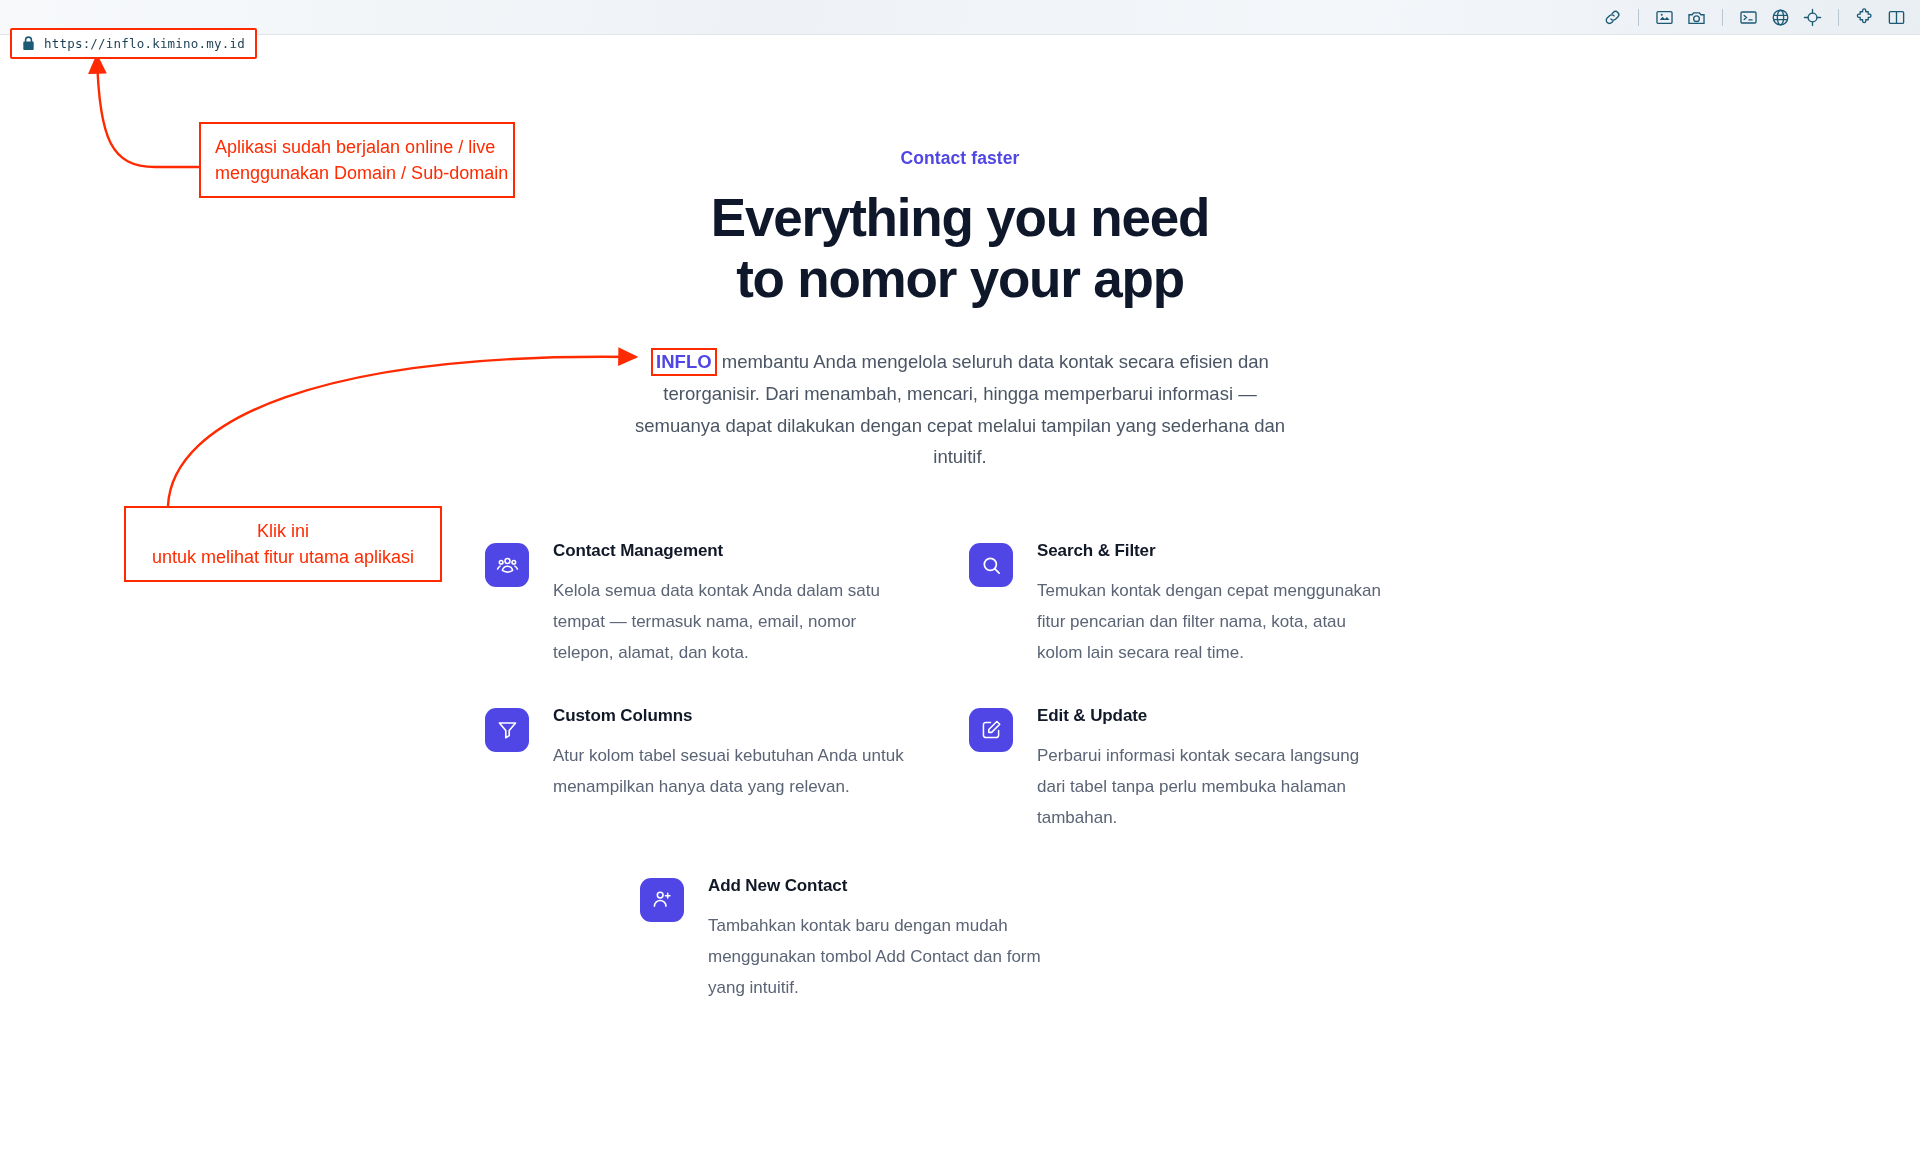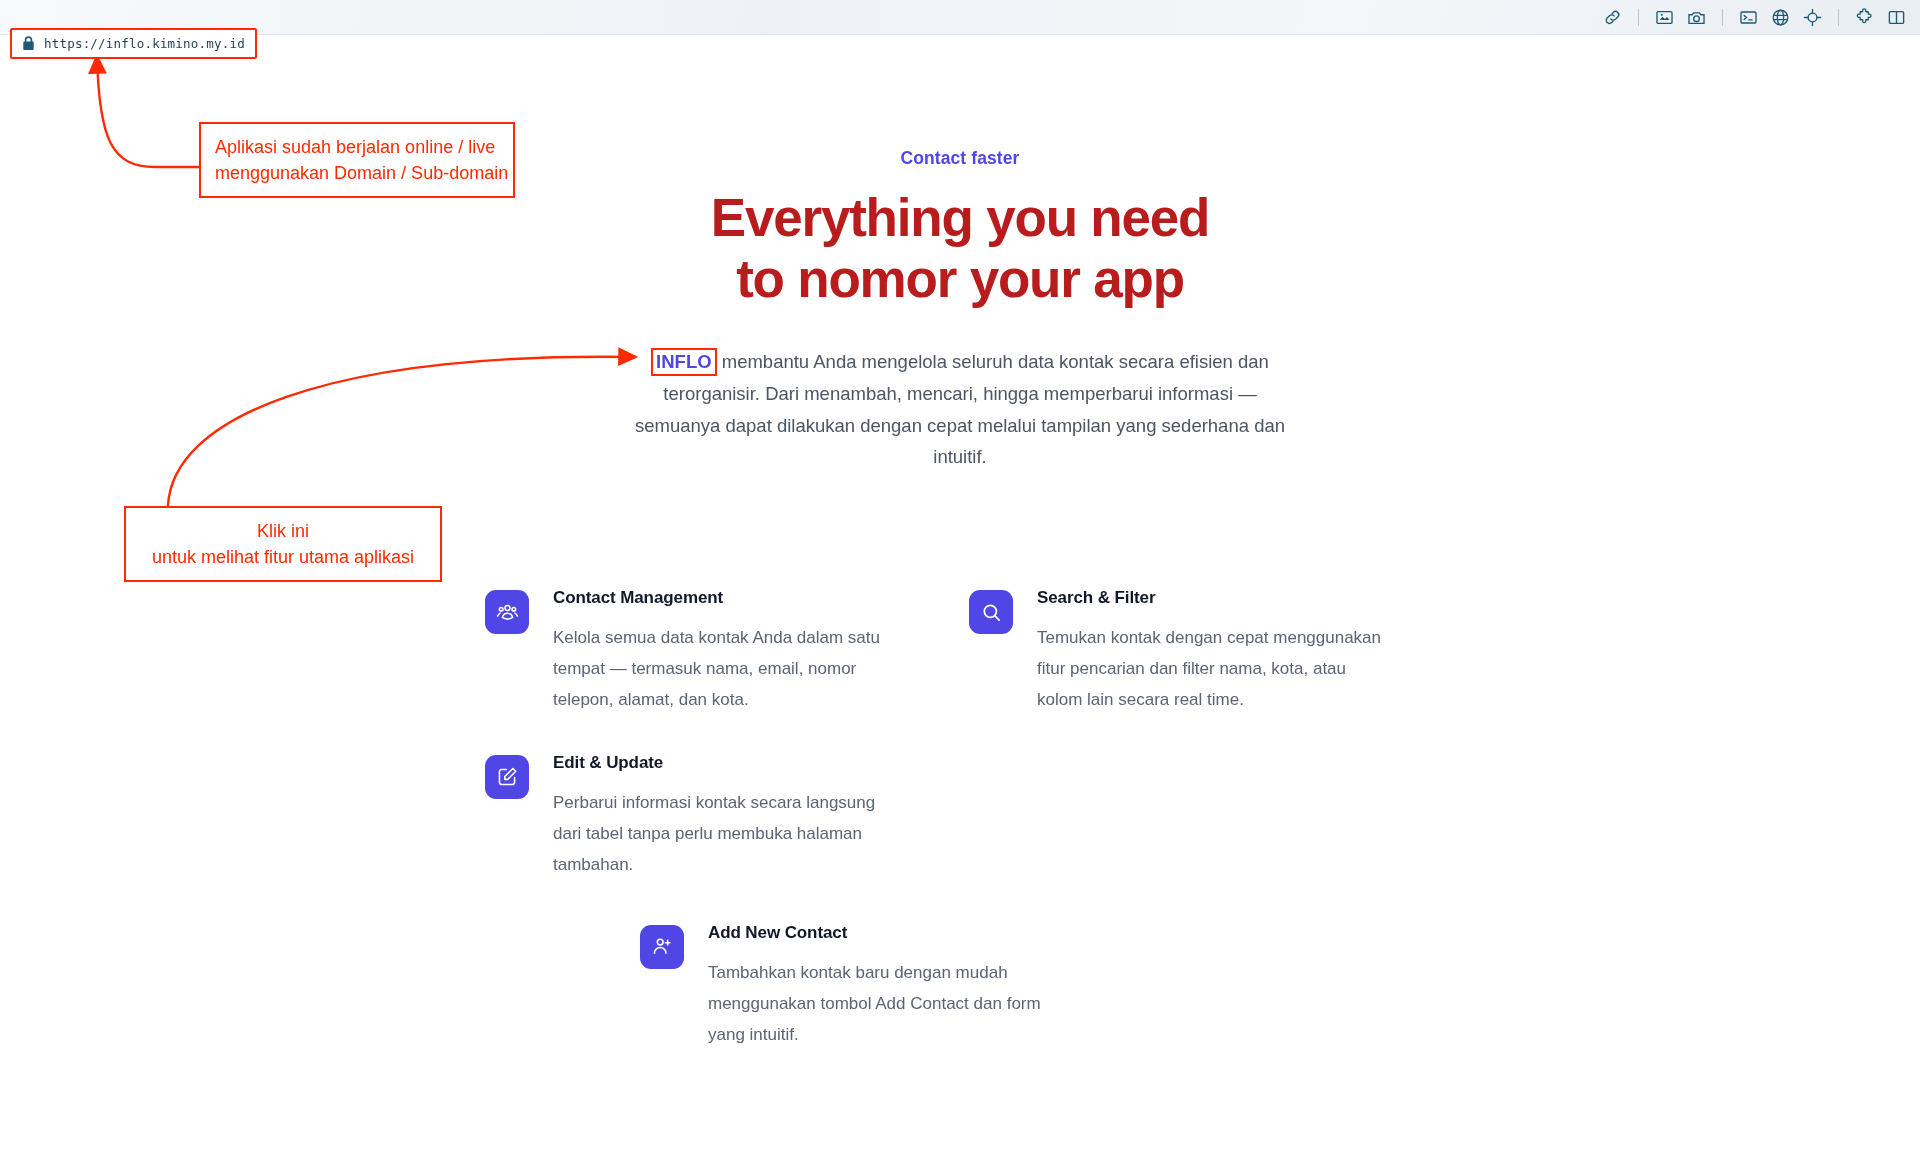--- a/index.html
+++ b/index.html
@@ -67,21 +67,21 @@
     font-size: 17.5px;
     font-weight: 700;
     color: #4f46e5;
     letter-spacing: .1px;
   }
   .headline {
     margin-top: 18px;
     font-size: 53px;
     line-height: 1.16;
     font-weight: 700;
-    color: #b91c1c;
+    color: #0f172a;
     letter-spacing: -1.2px;
   }
   .headline .l2 { display: block; }
 
   .lede {
     margin: 36px auto 0;
     width: 680px;
     font-size: 18.5px;
     line-height: 1.72;
     color: #4b5563;
@@ -96,21 +96,20 @@
     z-index: 30;
     margin-top: 12px;
   }
 
   
   .features {
     position: absolute;
     left: 485px;
     top: 506px;
     width: 950px;
-    margin-top: 47px;
   }
   .frow { display: flex; gap: 64px; }
   .fcard { width: 420px; display: flex; gap: 24px; align-items: flex-start; }
   .ficon {
     flex: 0 0 auto;
     width: 44px; height: 44px;
     border-radius: 11px;
     background: #4f46e5;
     display: flex; align-items: center; justify-content: center;
     margin-top: 2px;
@@ -263,20 +262,31 @@
             </svg>
         </div>
         <div>
           <div class="ftitle">Search &amp; Filter</div>
           <div class="fdesc">Temukan kontak dengan cepat menggunakan fitur pencarian dan filter nama, kota, atau kolom lain secara real time.</div>
         </div>
       </div>
     </div>
 
     <div class="frow row2">
+      <div class="fcard">
+        <div class="ficon">
+          <svg viewBox="0 0 24 24" fill="none" stroke="currentColor" stroke-width="1.7" stroke-linejoin="round">
+              <path d="M3.6 5.2h16.8l-6.6 7.8v5.4l-3.6 2.2v-7.6z"></path>
+            </svg>
+        </div>
+        <div>
+          <div class="ftitle">Custom Columns</div>
+          <div class="fdesc">Atur kolom tabel sesuai kebutuhan Anda untuk menampilkan hanya data yang relevan.</div>
+        </div>
+      </div>
 
       <div class="fcard">
         <div class="ficon">
           <svg viewBox="0 0 24 24" fill="none" stroke="currentColor" stroke-width="1.6" stroke-linecap="round" stroke-linejoin="round">
               <path d="M11 4.6H6a2.4 2.4 0 0 0-2.4 2.4v11A2.4 2.4 0 0 0 6 20.4h11a2.4 2.4 0 0 0 2.4-2.4v-5"></path>
               <path d="M17.6 3.6l3 3-8.4 8.4H9.2v-3z"></path>
             </svg>
         </div>
         <div>
           <div class="ftitle">Edit &amp; Update</div>

